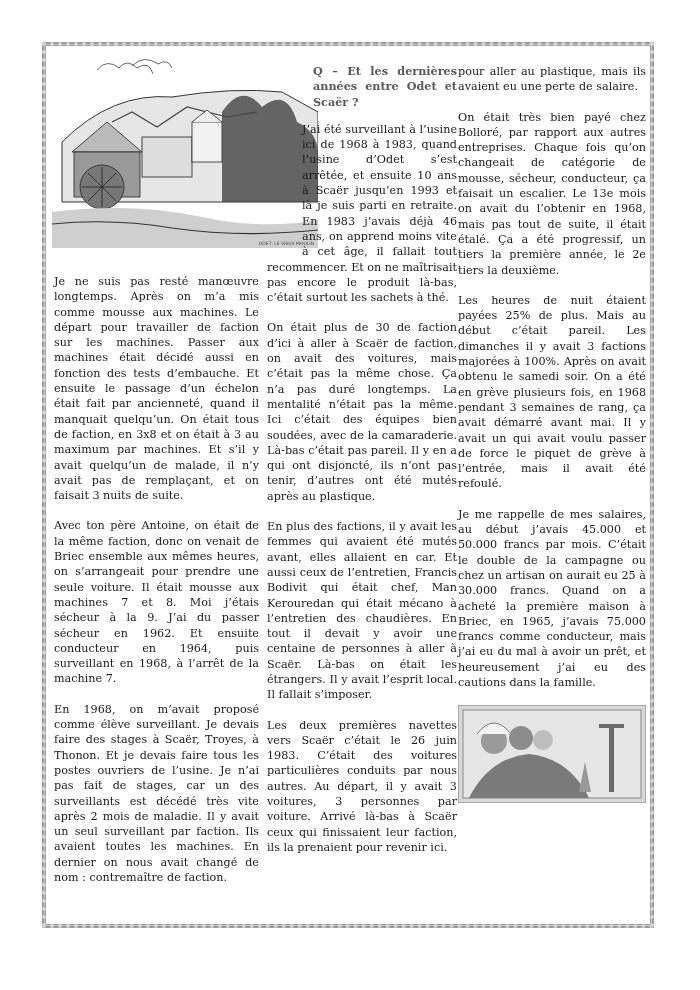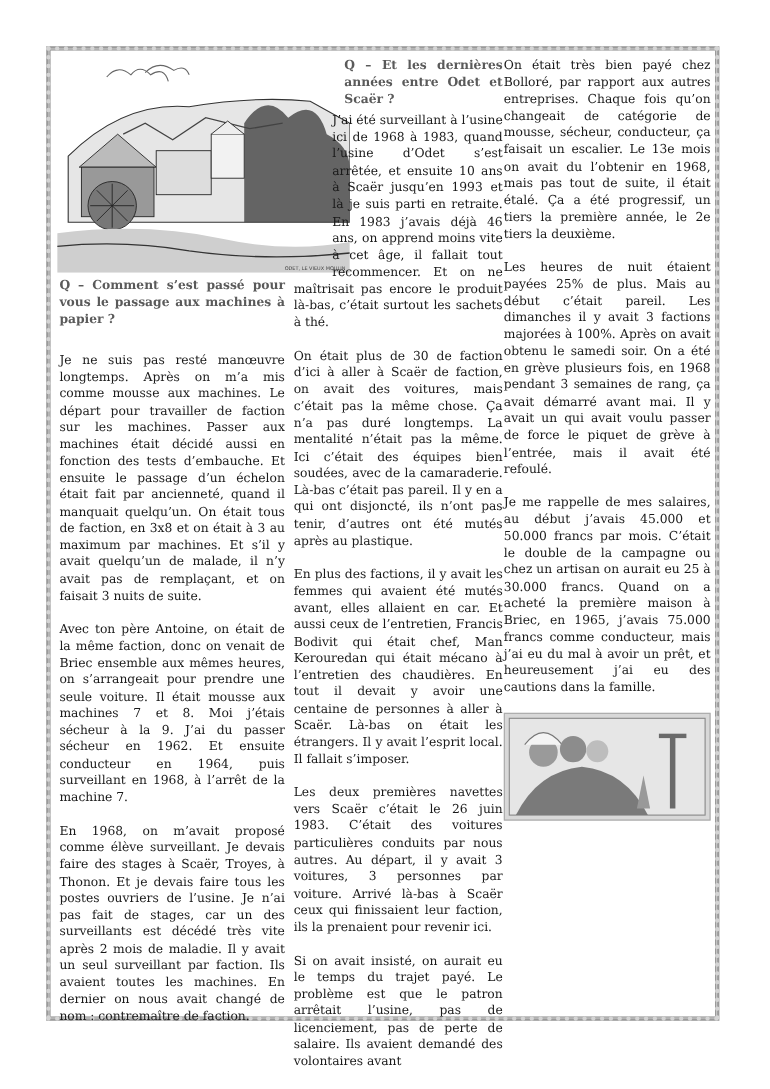--- a/index.html
+++ b/index.html
@@ -6,21 +6,21 @@
   body { width:700px; height:990px; position:relative; overflow:hidden;
          font-family:"DejaVu Serif", serif; color:#1a1a1a; }
   .frame { position:absolute; left:42px; top:42px; width:612px; height:886px;
            border:4px solid #9a9a9a;
            outline:1px solid #c8c8c8; outline-offset:-3px;
            box-sizing:border-box;
            background:#fff; }
   .frame::before { content:""; position:absolute; inset:-4px;
            border:4px dotted #d4d4d4; pointer-events:none; }
   .col { position:absolute; top:6px; font-size:11.2px; line-height:15.3px; text-align:justify; hyphens:manual; }
-  .col p { margin:0 0 15px 0; }
+  .col p { margin:12px 0 15px 0; }
   .q { font-weight:bold; color:#5a5a5a; margin:0 0 15px 0; text-align:justify; }
   .col1 { left:8px; width:205px; }
   .col2 { left:223px; width:192px; }
   .col3 { left:412px; width:188px; }
   .col2 { left:221px; width:190px; }
   .illus { position:absolute; left:6px; top:6px; width:270px; height:196px; }
   .illus svg { display:block; }
   .banknote { width:186px; height:96px; border:1px solid #aaa; margin-top:4px; background:#cfcfcf; position:relative; overflow:hidden; }
   .footer { position:absolute; top:992px; font-family:Liberation Mono, monospace; font-size:12px; color:#222; }
   .f-left { left:44px; } .f-center { left:0; width:700px; text-align:left; } .f-right { right:46px; }
@@ -48,39 +48,38 @@
       </g>
       <path d="M170 60 q20 -30 40 -5 q25 -20 35 15 q20 10 21 30 L266 150 L170 150 Z" fill="#444" opacity="0.8"></path>
       <path d="M0 160 Q80 150 150 165 Q210 178 266 168 L266 196 L0 196 Z" fill="#cfcfcf"></path>
       <path d="M0 172 q60 -6 120 4 q70 10 146 2" fill="none" stroke="#333" stroke-width="1.2"></path>
       <text x="262" y="193" text-anchor="end" font-size="4.5" fill="#444" font-family="DejaVu Sans, sans-serif">ODET, LE VIEUX MOULIN</text>
     </svg>
   </div>
 
   <div class="col col1">
     <div style="height:200px"></div>
-    <p class="q">Q – Comment s’est passé pour vous le passage aux machines à papier ?</p>
     <p style="margin-top:22px">Je ne suis pas resté manœuvre longtemps. Après on m’a mis comme mousse aux machines. Le départ pour travailler de faction sur les machines. Passer aux machines était décidé aussi en fonction des tests d’embauche. Et ensuite le passage d’un échelon était fait par ancienneté, quand il manquait quelqu’un. On était tous de faction, en 3x8 et on était à 3 au maximum par machines. Et s’il y avait quelqu’un de malade, il n’y avait pas de remplaçant, et on faisait 3 nuits de suite.</p>
     <p>Avec ton père Antoine, on était de la même faction, donc on venait de Briec ensemble aux mêmes heures, on s’arrangeait pour prendre une seule voiture. Il était mousse aux machines 7 et 8. Moi j’étais sécheur à la 9. J’ai du passer sécheur en 1962. Et ensuite conducteur en 1964, puis surveillant en 1968, à l’arrêt de la machine 7.</p>
     <p>En 1968, on m’avait proposé comme élève surveillant. Je devais faire des stages à Scaër, Troyes, à Thonon. Et je devais faire tous les postes ouvriers de l’usine. Je n’ai pas fait de stages, car un des surveillants est décédé très vite après 2 mois de maladie. Il y avait un seul surveillant par faction. Ils avaient toutes les machines. En dernier on nous avait changé de nom : contremaître de faction.</p>
   </div>
 
   <div class="col col2">
     <div style="float:left; width:38px; height:196px; margin-left:-3px"></div>
     <div style="margin-left:46px">
       <p class="q" style="margin-bottom:4px">Q – Et les dernières années entre Odet et Scaër ?</p>
     </div>
     <p>J’ai été surveillant à l’usine ici de 1968 à 1983, quand l’usine d’Odet s’est arrêtée, et ensuite 10 ans à Scaër jusqu’en 1993 et là je suis parti en retraite. En 1983 j’avais déjà 46 ans, on apprend moins vite à cet âge, il fallait tout recommencer. Et on ne maîtrisait pas encore le produit là-bas, c’était surtout les sachets à thé.</p>
     <p>On était plus de 30 de faction d’ici à aller à Scaër de faction, on avait des voitures, mais c’était pas la même chose. Ça n’a pas duré longtemps. La mentalité n’était pas la même. Ici c’était des équipes bien soudées, avec de la camaraderie. Là-bas c’était pas pareil. Il y en a qui ont disjoncté, ils n’ont pas tenir, d’autres ont été mutés après au plastique.</p>
     <p>En plus des factions, il y avait les femmes qui avaient été mutés avant, elles allaient en car. Et aussi ceux de l’entretien, Francis Bodivit qui était chef, Man Kerouredan qui était mécano à l’entretien des chaudières. En tout il devait y avoir une centaine de personnes à aller à Scaër. Là-bas on était les étrangers. Il y avait l’esprit local. Il fallait s’imposer.</p>
     <p>Les deux premières navettes vers Scaër c’était le 26 juin 1983. C’était des voitures particulières conduits par nous autres. Au départ, il y avait 3 voitures, 3 personnes par voiture. Arrivé là-bas à Scaër ceux qui finissaient leur faction, ils la prenaient pour revenir ici.</p>
-    <p>Si on avait insisté, on aurait eu le temps du trajet payé. Le problème est que le patron arrêtait l’usine, pas de licenciement, pas de perte de salaire. Ils avaient demandé des volontaires avant</p>
   </div>
 
   <div class="col col3">
+    <p>pour aller au plastique, mais ils avaient eu une perte de salaire.</p>
     <p>On était très bien payé chez Bolloré, par rapport aux autres entreprises. Chaque fois qu’on changeait de catégorie de mousse, sécheur, conducteur, ça faisait un escalier. Le 13e mois on avait du l’obtenir en 1968, mais pas tout de suite, il était étalé. Ça a été progressif, un tiers la première année, le 2e tiers la deuxième.</p>
     <p>Les heures de nuit étaient payées 25% de plus. Mais au début c’était pareil. Les dimanches il y avait 3 factions majorées à 100%. Après on avait obtenu le samedi soir. On a été en grève plusieurs fois, en 1968 pendant 3 semaines de rang, ça avait démarré avant mai. Il y avait un qui avait voulu passer de force le piquet de grève à l’entrée, mais il avait été refoulé.</p>
     <p>Je me rappelle de mes salaires, au début j’avais 45.000 et 50.000 francs par mois. C’était le double de la campagne ou chez un artisan on aurait eu 25 à 30.000 francs. Quand on a acheté la première maison à Briec, en 1965, j’avais 75.000 francs comme conducteur, mais j’ai eu du mal à avoir un prêt, et heureusement j’ai eu des cautions dans la famille.</p>
     <div class="banknote">
       <svg width="186" height="96" viewBox="0 0 186 96">
         <rect width="186" height="96" fill="#d8d8d8"></rect>
         <rect x="4" y="4" width="178" height="88" fill="#e6e6e6" stroke="#888" stroke-width="1"></rect>
         <circle cx="35" cy="35" r="13" fill="#9a9a9a"></circle>
         <path d="M18 28 q17 -22 34 0" fill="#f4f4f4" stroke="#777"></path>
         <circle cx="62" cy="32" r="12" fill="#8c8c8c"></circle>

